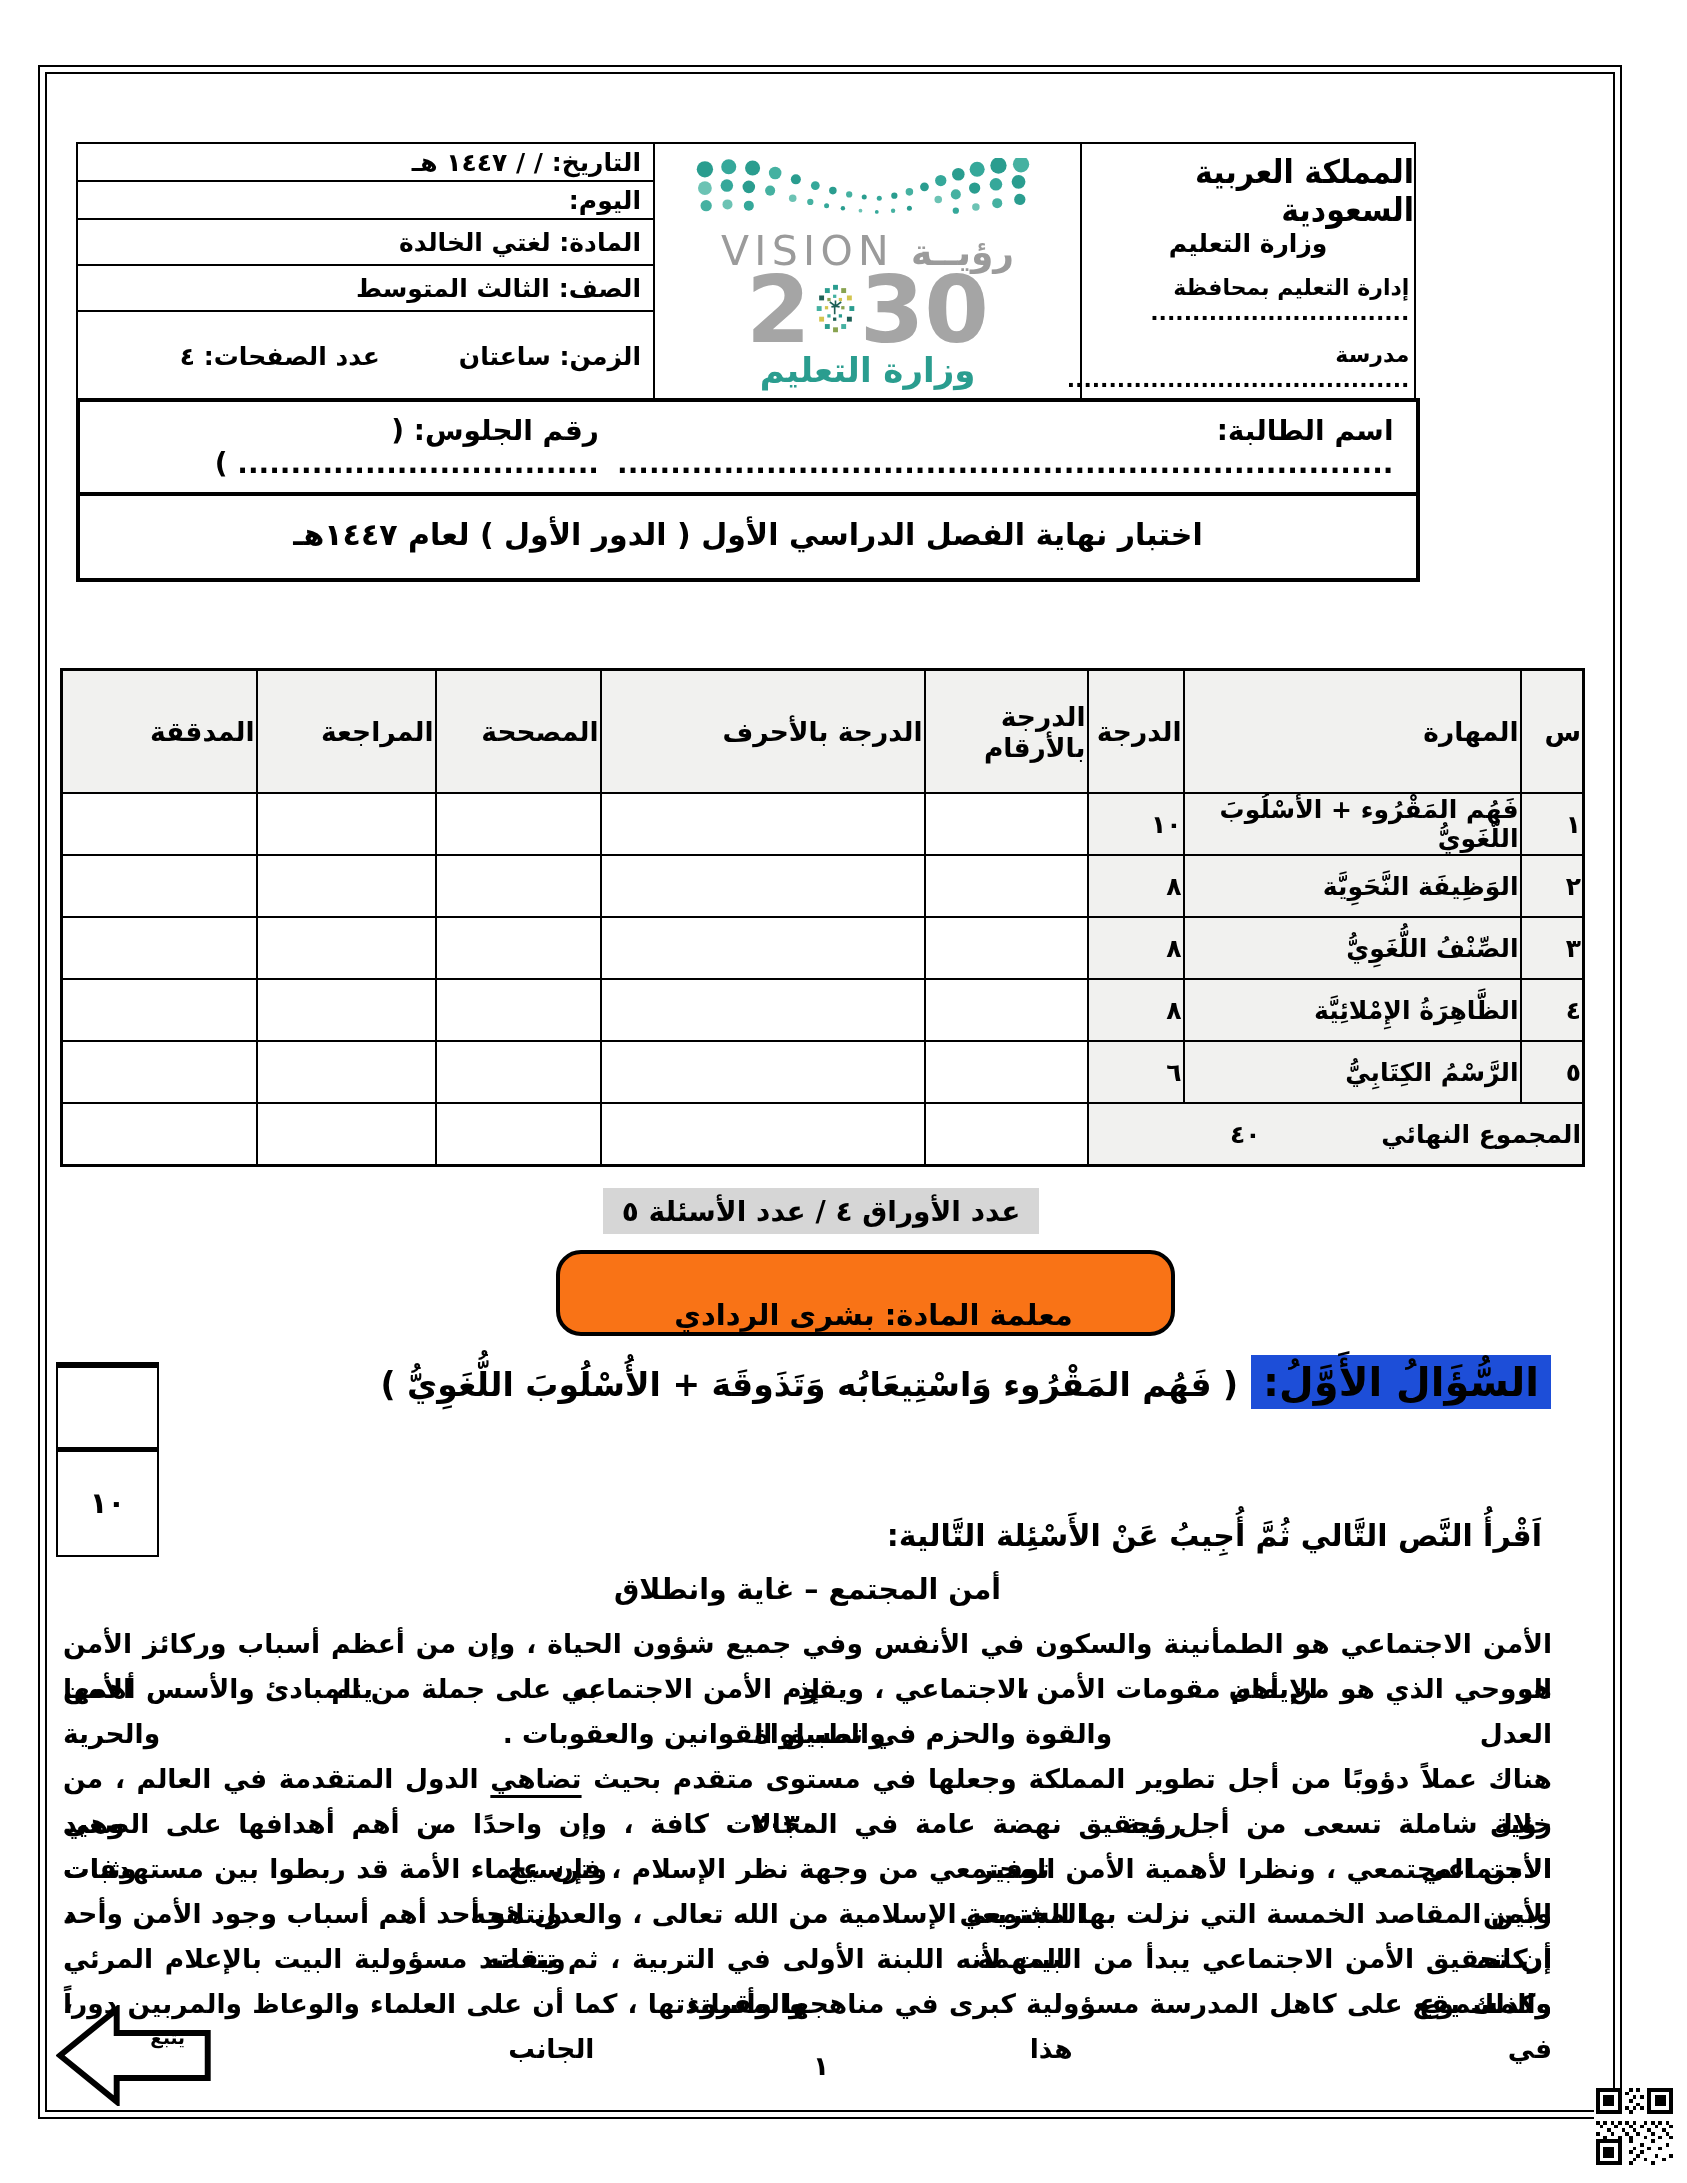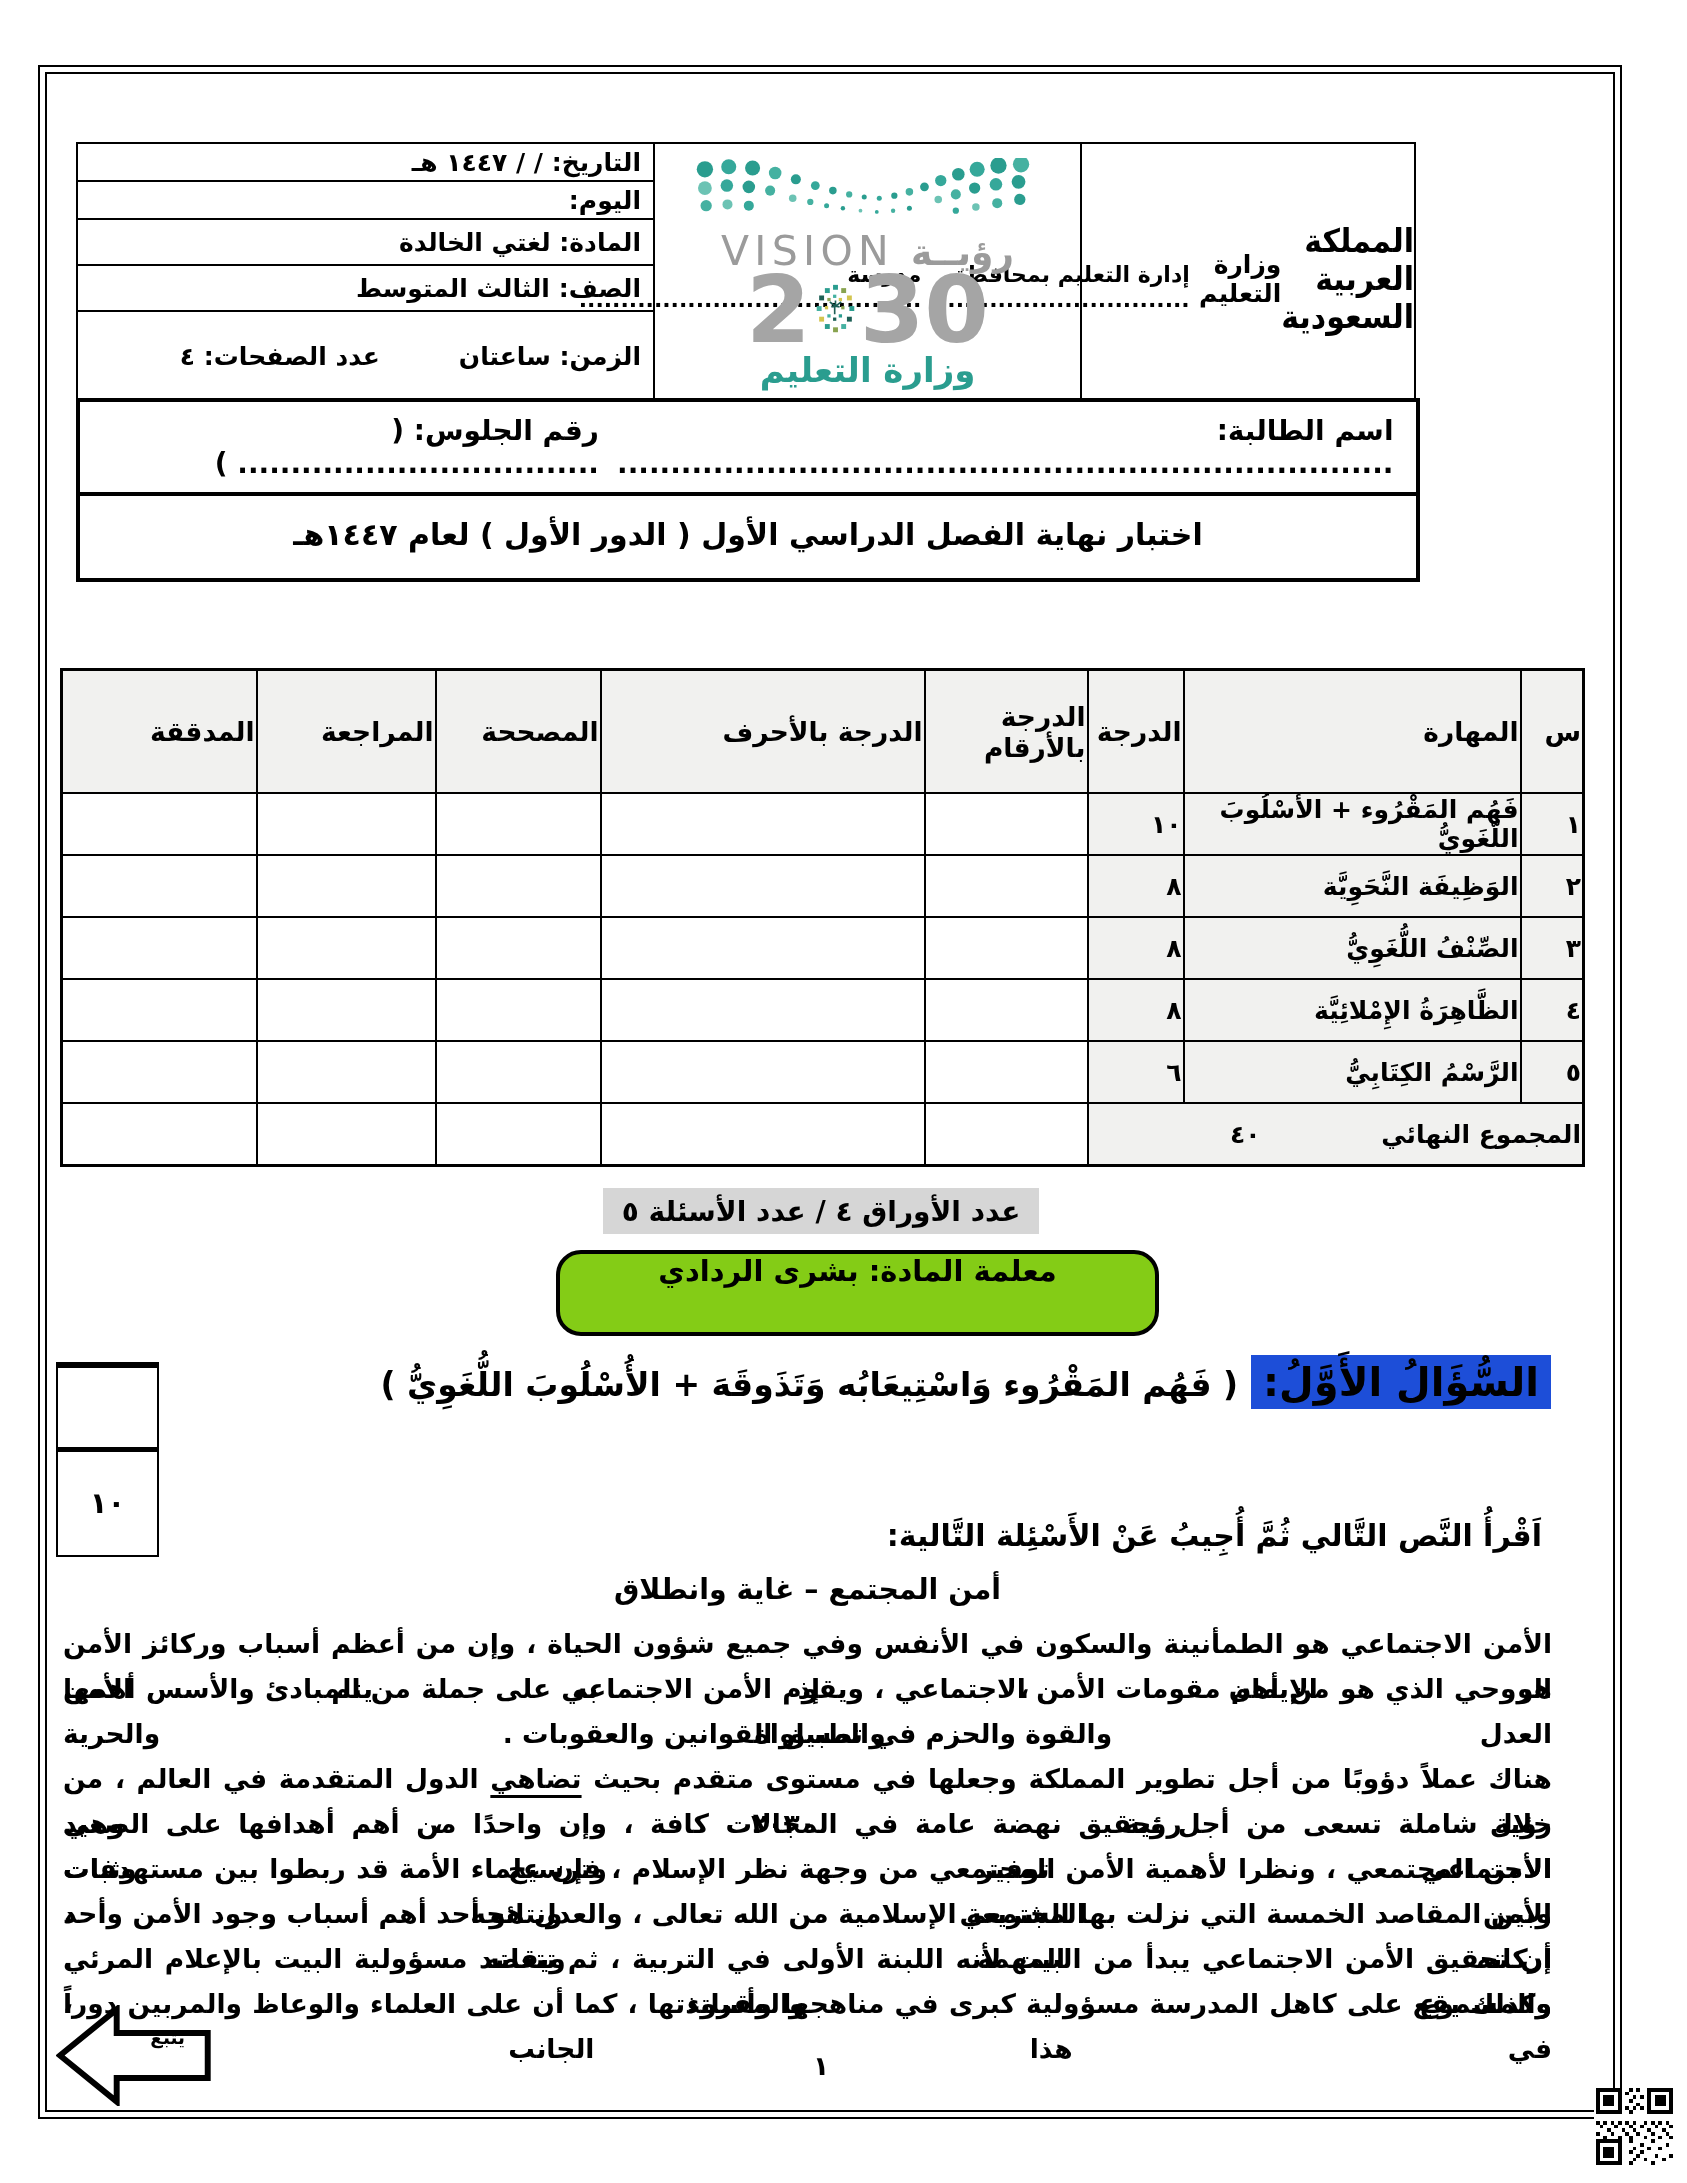--- a/index.html
+++ b/index.html
@@ -9,21 +9,21 @@
 
   
   .frame-outer{left:38px;top:65px;width:1580px;height:2050px;border:2.6px solid #000;}
   .frame-inner{position:absolute;left:4.6px;top:4.6px;right:4.6px;bottom:4.6px;border:2.6px solid #000;}
 
   
   .header-table{left:76px;top:142px;width:1336px;height:256px;border:2px solid #000;
      display:grid;grid-template-columns:334px 427px 576px;font-weight:700;background:#fff;}
   .hcell{position:relative;}
   .cell-ministry,.cell-logo{border-left:2px solid #000;}
-  .cell-ministry{display:flex;flex-direction:row;align-items:center;justify-content:flex-start;padding-top:12px;}
+  .cell-ministry{display:flex;flex-direction:column;align-items:center;justify-content:flex-start;padding-top:12px;}
   .kingdom{font-size:30px;font-weight:700;transform:scaleY(1.08);letter-spacing:0.7px;}
   .min-name{font-size:25px;font-weight:700;margin-top:2.6px;}
   .min-line{width:100%;text-align:right;font-size:22px;font-weight:700;padding-right:9.3px;margin-top:17px;letter-spacing:0;}
   
   .cell-info{display:grid;grid-template-rows:38px 38px 46px 46px 1fr;}
   .info-row{display:flex;align-items:center;padding-right:12px;font-size:25px;font-weight:700;}
   .info-row:not(:last-child){border-bottom:2px solid #000;}
   .info-row .gap{margin-right:79px;}
   
   .cell-logo{display:flex;flex-direction:column;align-items:center;justify-content:center;padding-top:4px;}
@@ -49,21 +49,21 @@
   .gtable td{height:58px;font-size:25px;font-weight:700;}
   td.g,th.g{background:#f1f1ef;}
   td.blank{background:#ffffff;}
   .skill{font-size:26.5px;}
   .total-cell span.tv{margin-right:112px;}
 
   
   .sheets-wrap{left:60px;top:1188px;width:1522px;text-align:center;}
   .sheets-label{display:inline-block;background:#d6d6d6;padding:6.6px 18.5px;font-size:28px;font-weight:700;}
   .teacher-box{left:556px;top:1250px;width:595px;height:78px;border:4px solid #000;border-radius:25px;
-               display:flex;align-items:flex-start;justify-content:center;font-size:29px;font-weight:700;background:#84cc16;}
+               display:flex;align-items:flex-end;justify-content:center;font-size:29px;font-weight:700;background:#f97316;padding-left:16px;}
 
   
   .q1-header{left:69px;top:1355px;width:1482px;text-align:right;font-weight:700;}
   .q1-label{display:inline-block;background:#1d4ed8;font-size:40px;padding:4px 12px;}
   .q1-scope{font-size:33px;margin-right:9.3px;}
   .score-box{left:56px;top:1362px;width:99px;height:187px;border:2.6px solid #000;border-top-width:6px;background:#fff;}
   .score-box .upper{height:79px;border-bottom:5.3px solid #000;}
   .score-box .lower{display:flex;align-items:center;justify-content:center;height:calc(100% - 85px);
                     font-size:29px;font-weight:700;}
   .q1-instruction{left:60px;top:1518px;width:1482px;text-align:right;font-size:30px;font-weight:700;}

